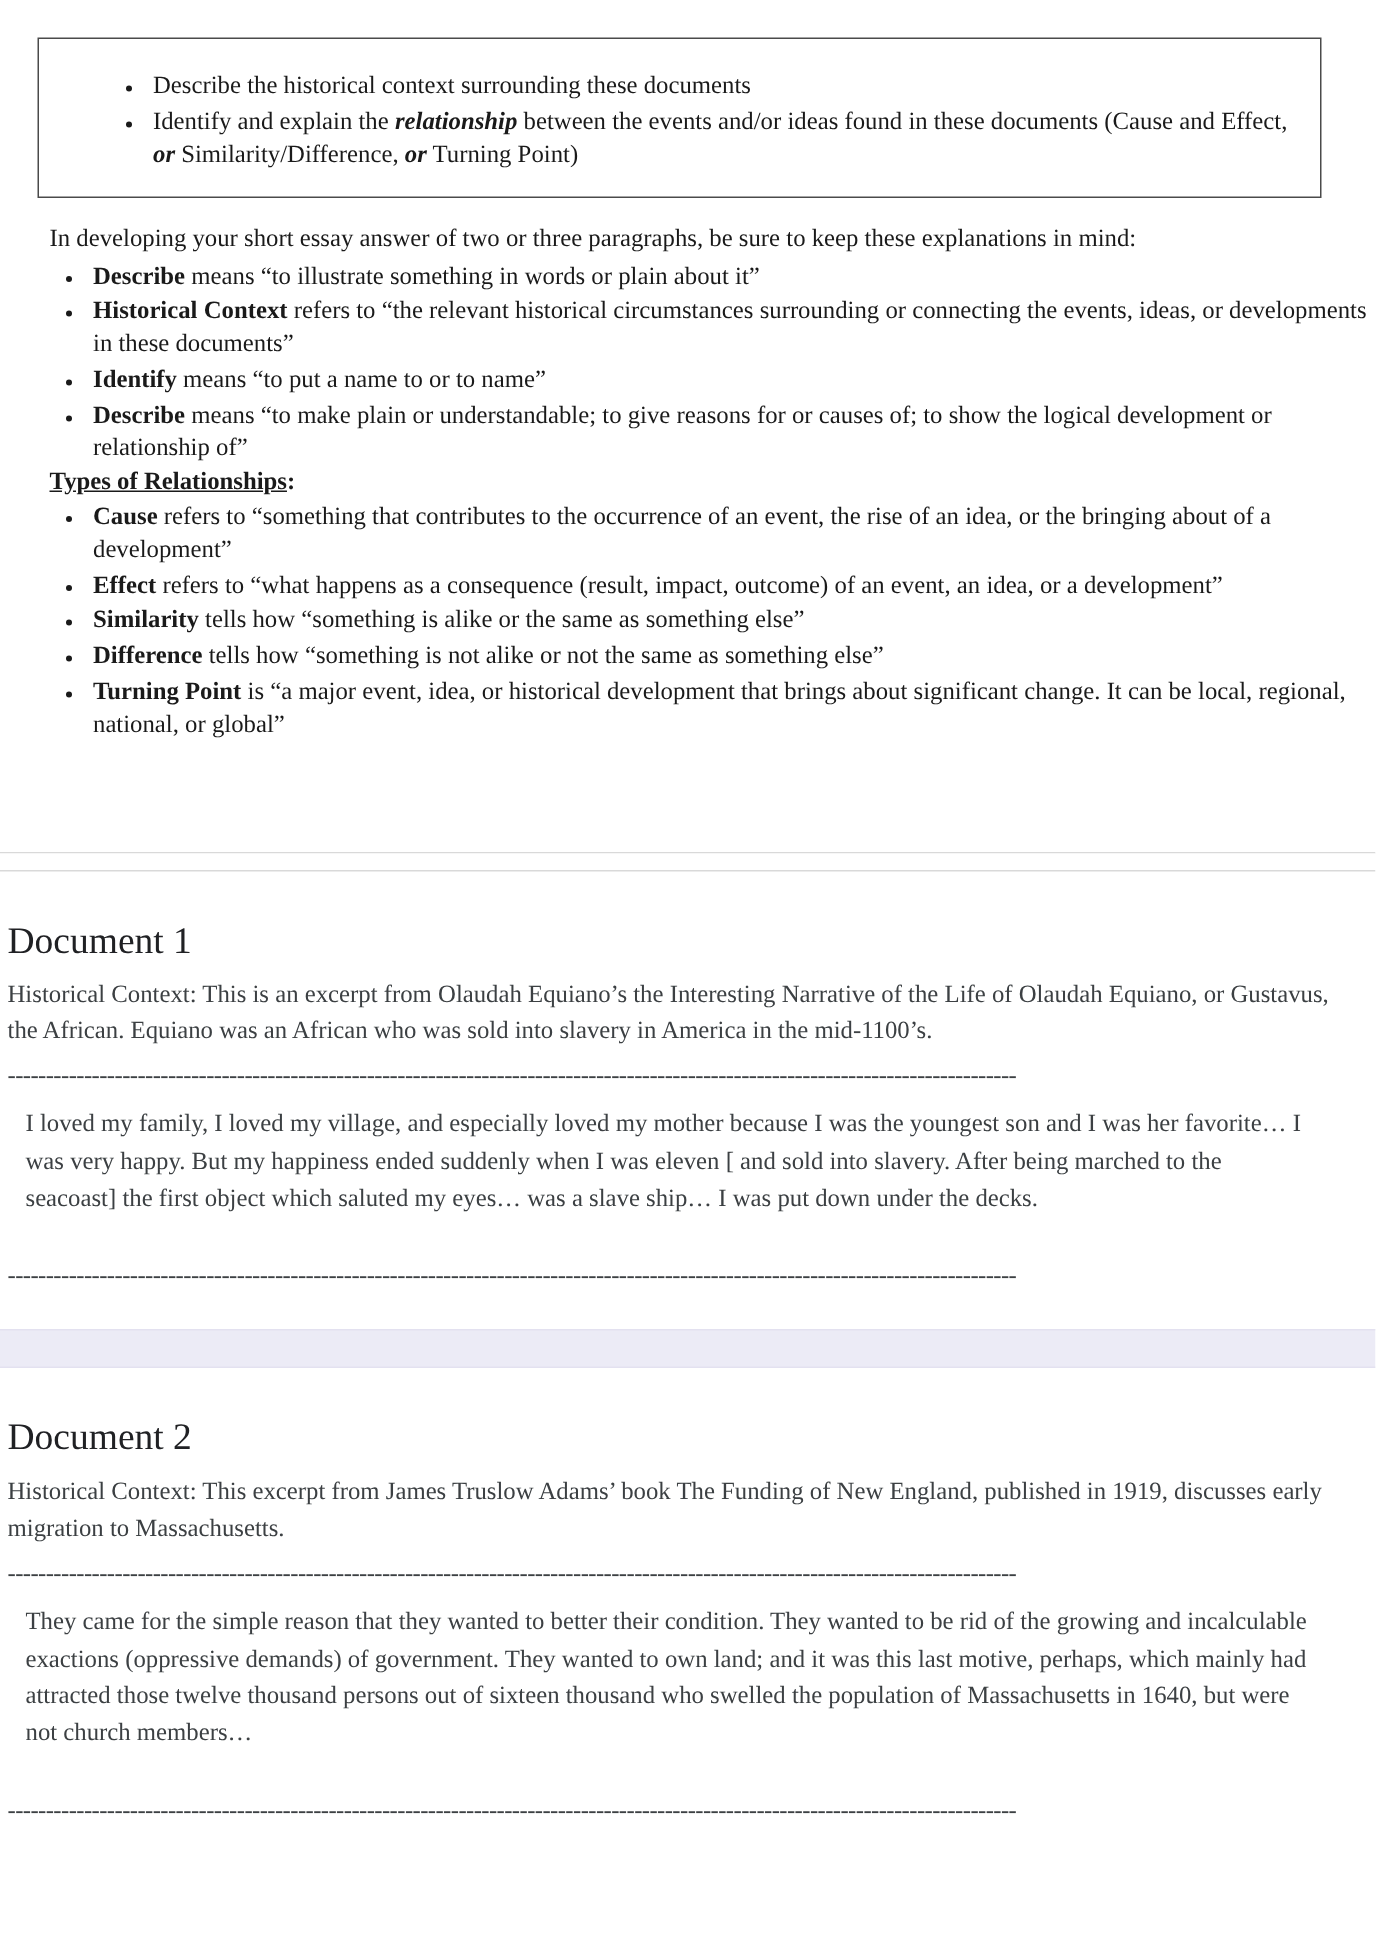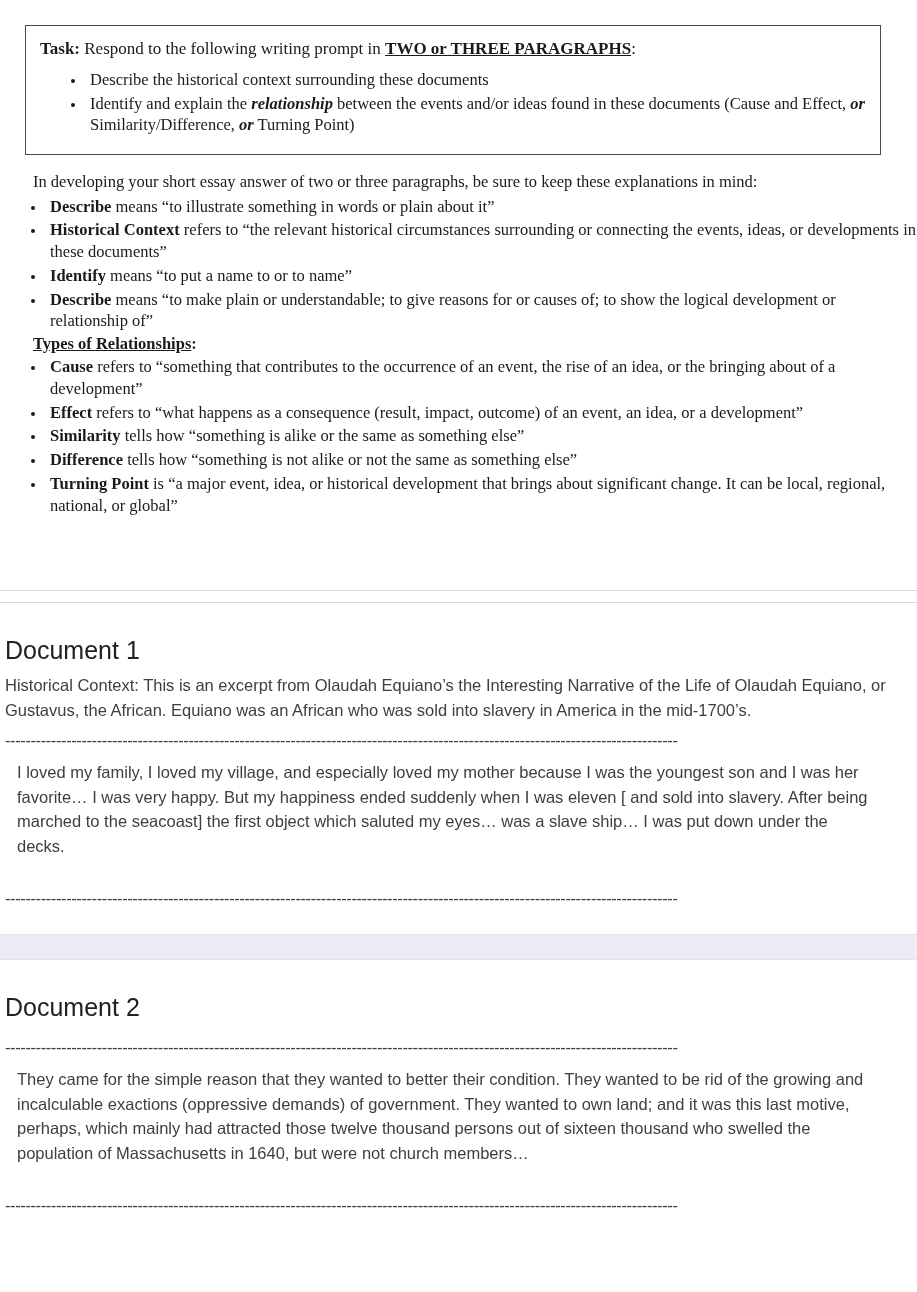--- a/index.html
+++ b/index.html
@@ -42,21 +42,21 @@
 
   .task-line {
     font-size: 17px;
     line-height: 1.35;
     margin: 0 0 6px 0;
   }
   .task-line .lbl { font-weight: bold; }
   .u { text-decoration: underline; font-weight: bold; }
 
   ul.serif-list {
-    margin: 8px 0 0 4px;
+    margin: 8px 0 0 16px;
     padding-left: 42px;
     list-style-type: disc;
   }
   ul.serif-list li {
     font-size: 16.5px;
     line-height: 1.32;
     margin: 0 0 2px 0;
     padding-left: 4px;
   }
   ul.serif-list li::marker { font-size: 14px; }
@@ -96,21 +96,21 @@
   
   .band {
     height: 24px;
     background: #ecebf6;
     border-top: 1px solid #e3e1f0;
     border-bottom: 1px solid #e3e1f0;
   }
 
   
   .doc-section {
-    font-family: Liberation Sans, sans-serif;
+    font-family: Liberation Serif, serif;
     padding: 0 26px 0 5px;
   }
   .doc-heading {
     font-size: 25px;
     font-weight: normal;
     color: #202124;
     margin: 0;
     padding: 32px 0 8px 0;
     line-height: 1.2;
   }
@@ -139,23 +139,20 @@
   .spacer-sm { height: 10px; }
   .spacer-md { height: 26px; }
 </style>
 </head>
 <body>
 
 <div class="worksheet">
 
 
   <div class="task-box">
-    <p class="task-line">
-      <span class="lbl">Task:</span><span> Respond to the following writing prompt in </span><span class="u">TWO or THREE PARAGRAPHS</span><span>:</span>
-    </p>
     <ul class="serif-list" id="task-bullets">
         <li><span>Describe the historical context surrounding these documents</span></li>
         <li><span>Identify and explain the </span><span class="bi">relationship</span><span> between the events and/or ideas found in these documents (Cause and Effect, </span><span class="bi">or</span><span> Similarity/Difference, </span><span class="bi">or</span><span> Turning Point)</span></li>
       </ul>
   </div>
 
   <p class="intro-line">In developing your short essay answer of two or three paragraphs, be sure to keep these explanations in mind:</p>
 
   <ul class="serif-list tight" id="explanations-list">
       <li><span class="bold">Describe</span><span> means “to illustrate something in words or plain about it”</span></li>
@@ -179,29 +176,30 @@
   <div class="worksheet-pad"></div>
 </div>
 
 <hr class="rule-thin">
 <div class="rule-gap"></div>
 <hr class="rule-thin">
 
 <div id="documents-container">
     <div class="doc-section">
       <div class="doc-heading">Document 1</div>
-      <p class="doc-context">Historical Context: This is an excerpt from Olaudah Equiano’s the Interesting Narrative of the Life of Olaudah Equiano, or Gustavus, the African. Equiano was an African who was sold into slavery in America in the mid-1700’s.</p>
+      <p class="doc-context">Historical Context: This is an excerpt from Olaudah Equiano’s the Interesting Narrative of the Life of Olaudah Equiano, or Gustavus, the African. Equiano was an African who was sold into slavery in America in the mid-1100’s.</p>
       <div class="dash-rule">------------------------------------------------------------------------------------------------------------------------------------</div>
       <p class="doc-excerpt">I loved my family, I loved my village, and especially loved my mother because I was the youngest son and I was her favorite… I was very happy. But my happiness ended suddenly when I was eleven [ and sold into slavery. After being marched to the seacoast] the first object which saluted my eyes… was a slave ship… I was put down under the decks.</p>
       <div class="spacer-sm"></div>
       <div class="dash-rule">------------------------------------------------------------------------------------------------------------------------------------</div>
       <div class="spacer-md"></div>
     </div>
     <div class="band"></div>
     <div class="doc-section">
       <div class="doc-heading">Document 2</div>
+      <p class="doc-context">Historical Context: This excerpt from James Truslow Adams’ book The Funding of New England, published in 1919, discusses early migration to Massachusetts.</p>
       <div class="dash-rule">------------------------------------------------------------------------------------------------------------------------------------</div>
       <p class="doc-excerpt">They came for the simple reason that they wanted to better their condition. They wanted to be rid of the growing and incalculable exactions (oppressive demands) of government. They wanted to own land; and it was this last motive, perhaps, which mainly had attracted those twelve thousand persons out of sixteen thousand who swelled the population of Massachusetts in 1640, but were not church members…</p>
       <div class="spacer-sm"></div>
       <div class="dash-rule">------------------------------------------------------------------------------------------------------------------------------------</div>
       <div class="spacer-md"></div>
     </div>
   </div>
 
 </body></html>

